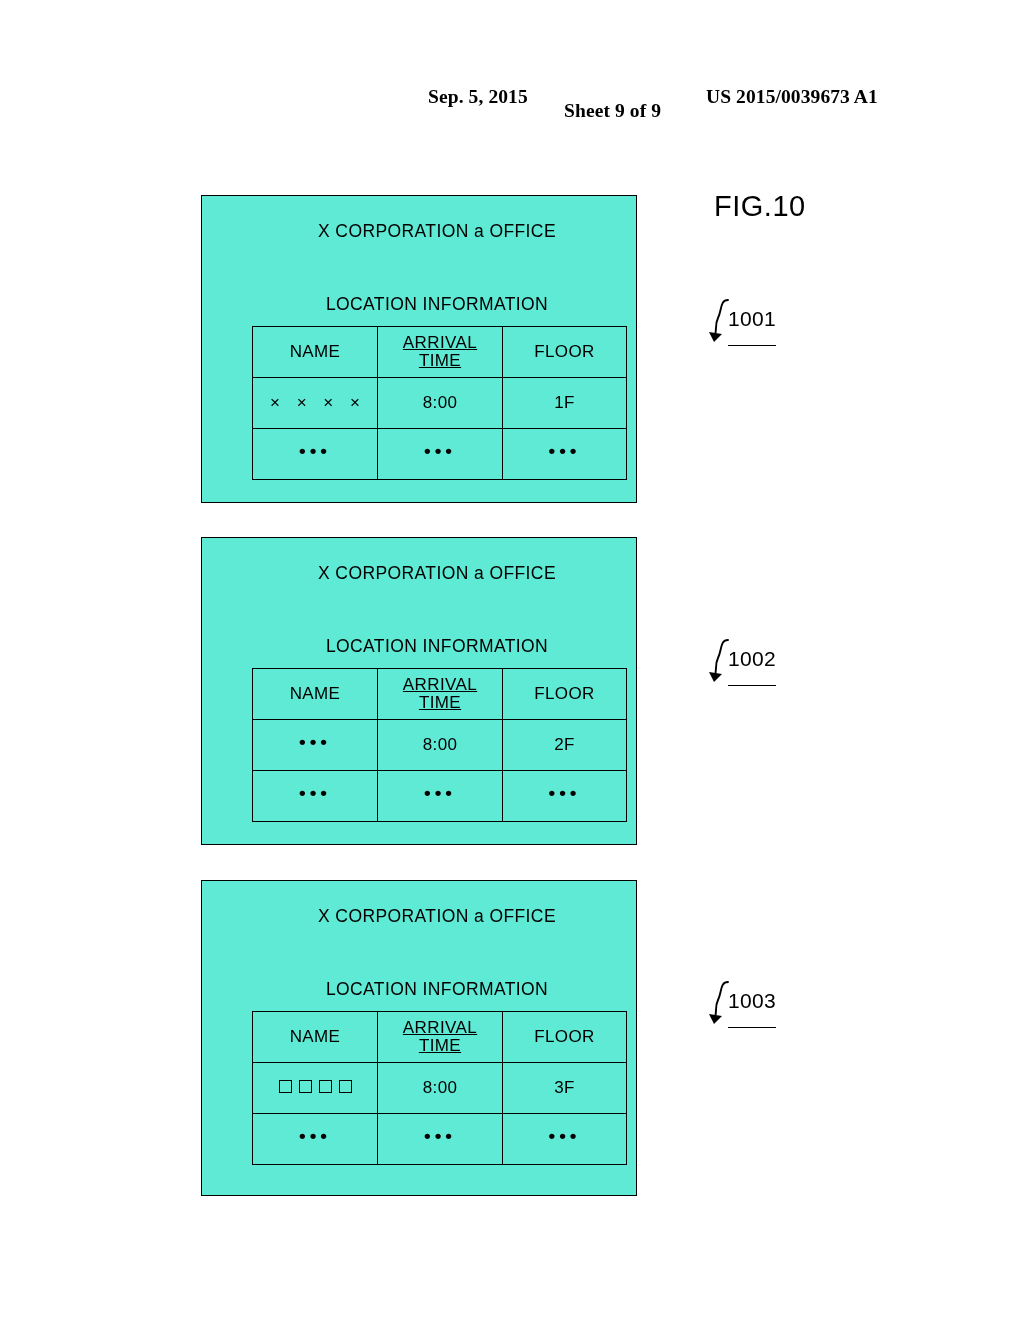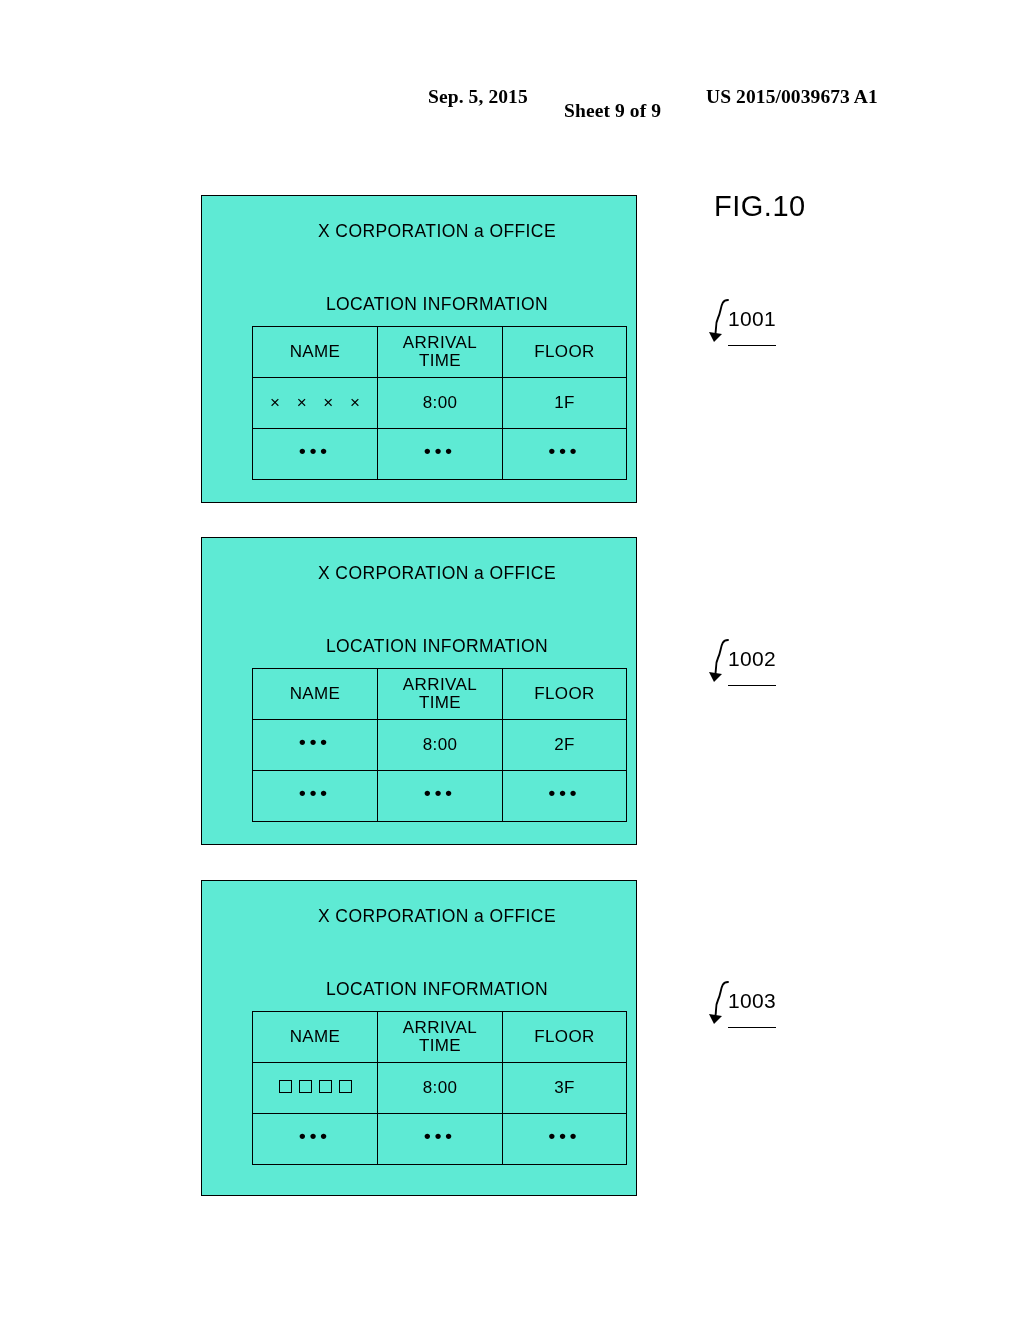--- a/index.html
+++ b/index.html
@@ -83,21 +83,21 @@
     border: 1.5px solid #000;
     text-align: center;
     vertical-align: middle;
     font-size: 17px;
     font-weight: normal;
     letter-spacing: 0.4px;
     padding: 0;
     height: 50px;
   }
   .info-table .col-name  { width: 124px; }
-  .info-table .col-time  { width: 124px; }
+  .info-table .col-time  { width: 124px; text-decoration: underline; }
   .info-table .col-floor { width: 123px; }
   .info-table th { line-height: 1.08; border-radius: 11px; }
   .dots {
     letter-spacing: 4px;
     font-size: 19px;
     font-weight: bold;
     line-height: 1;
     display: inline-block;
     transform: translateY(-3px);
   }

